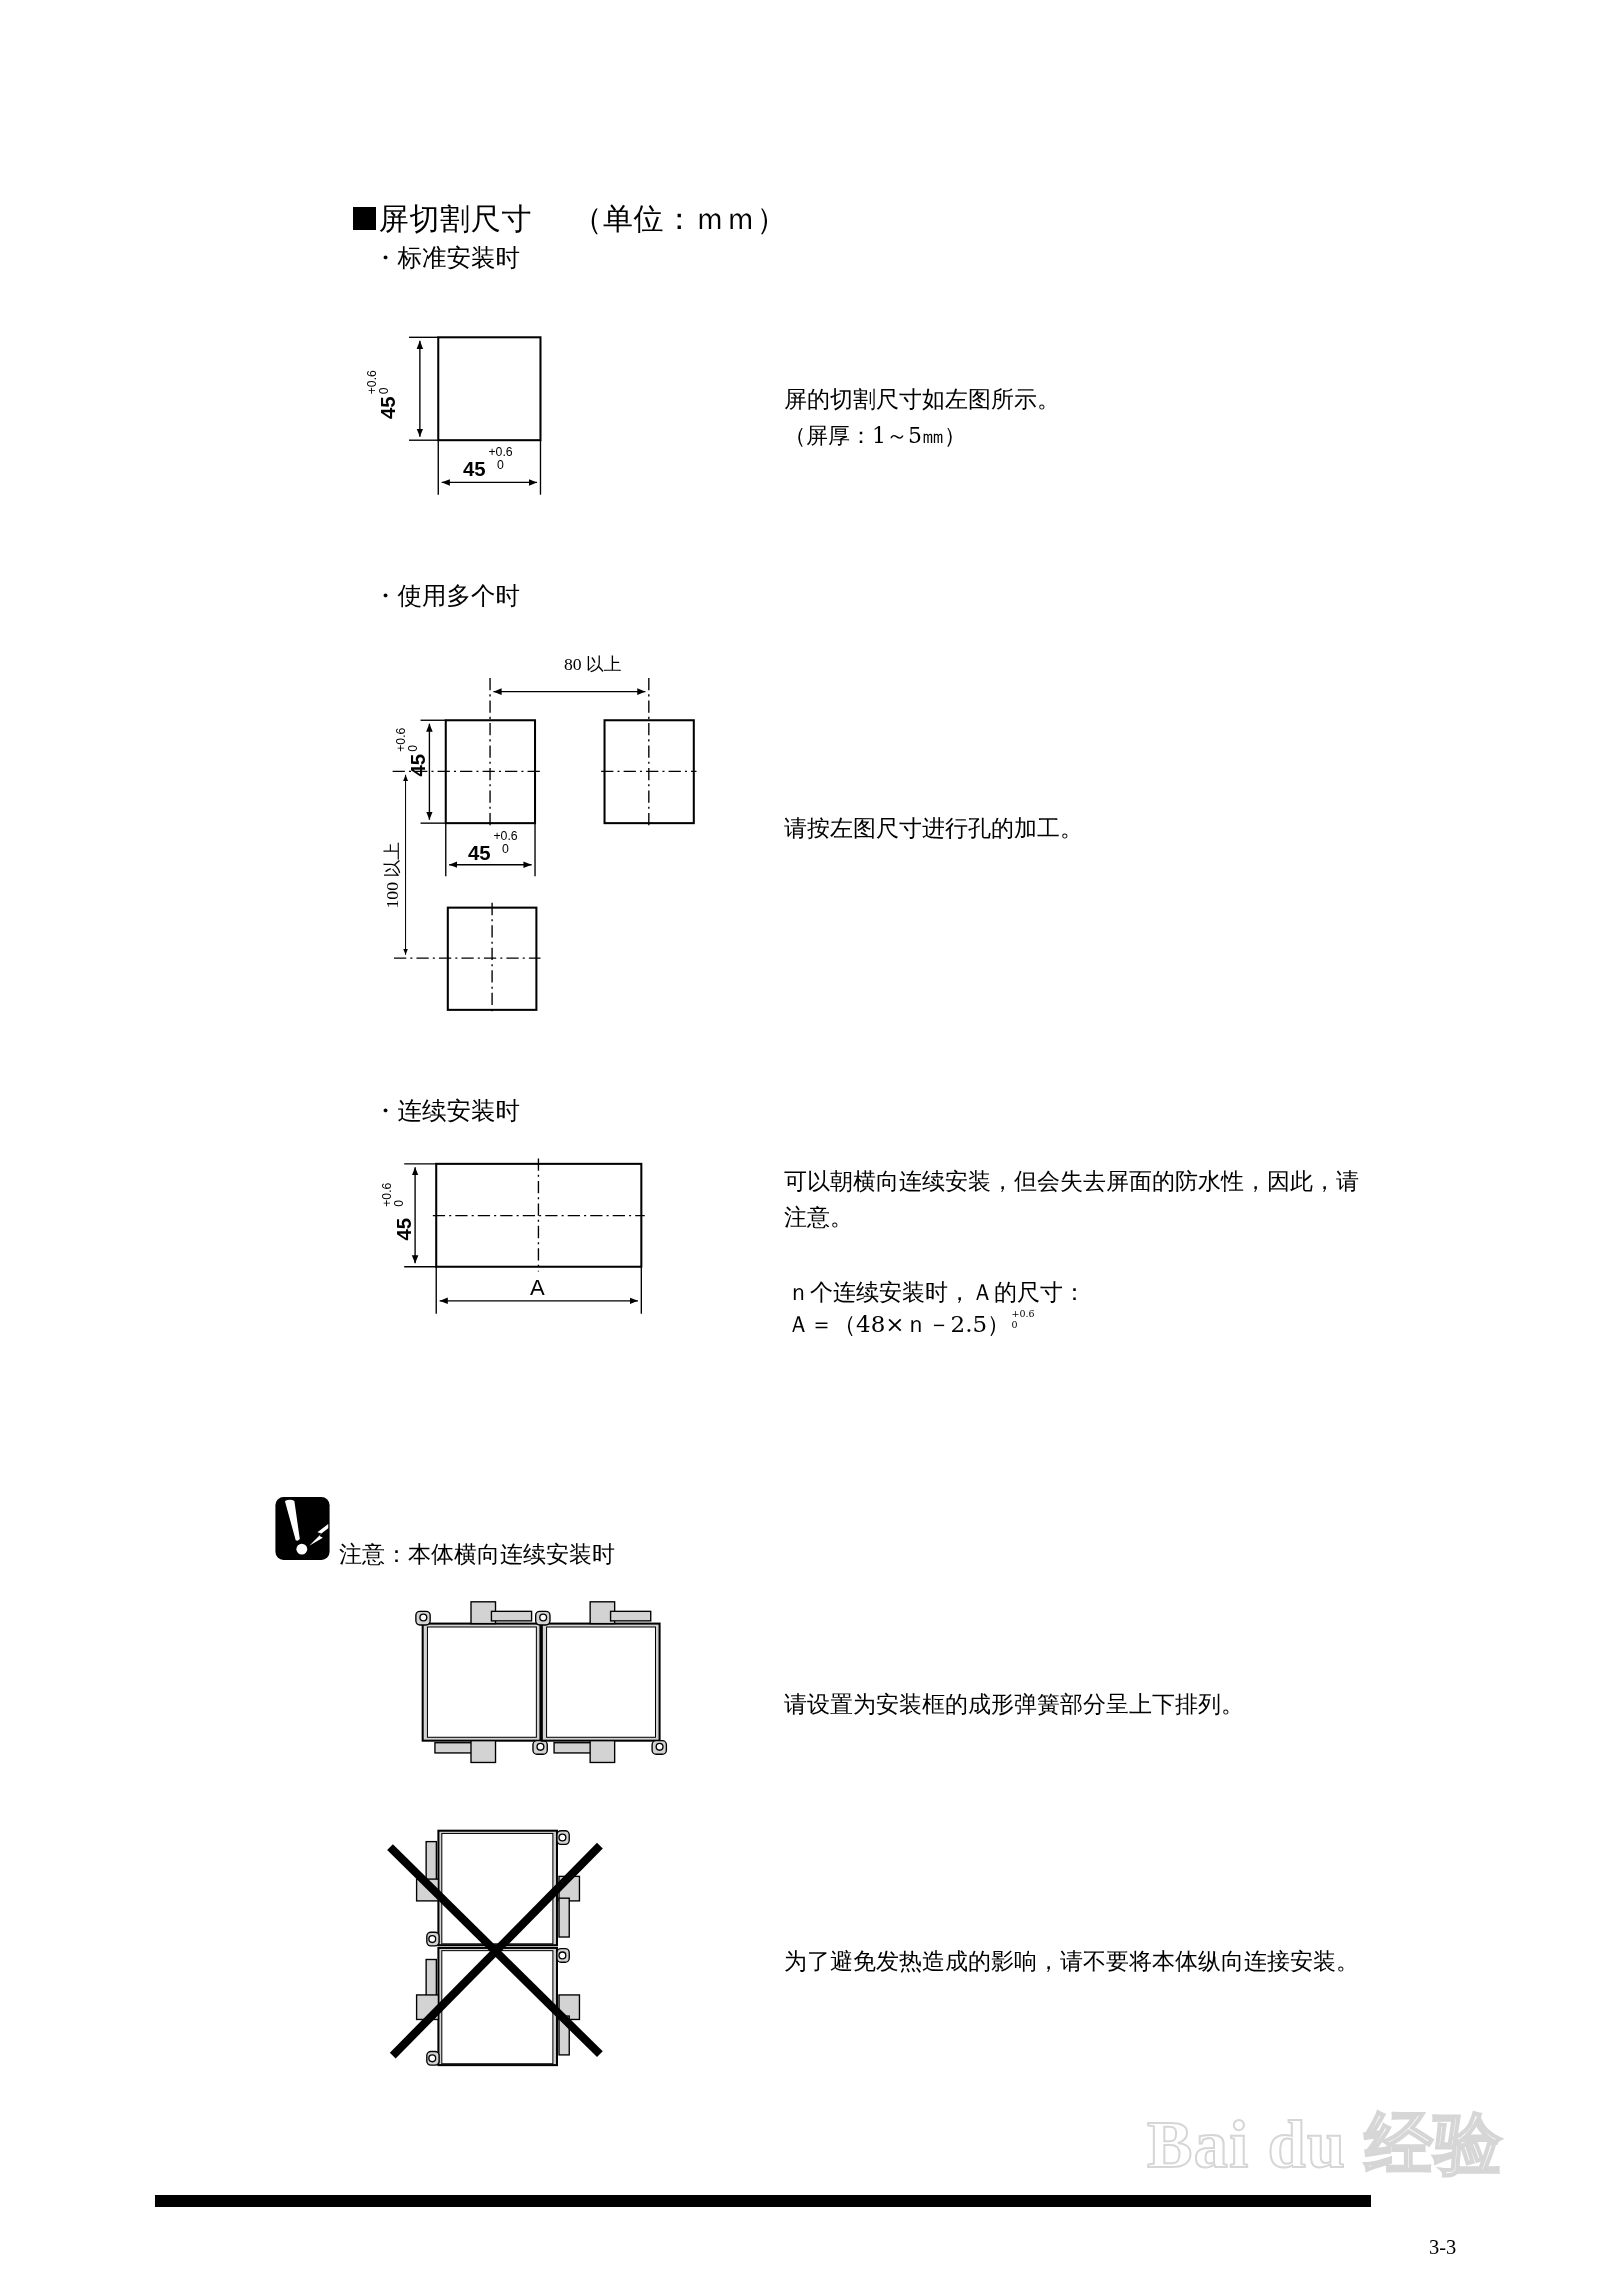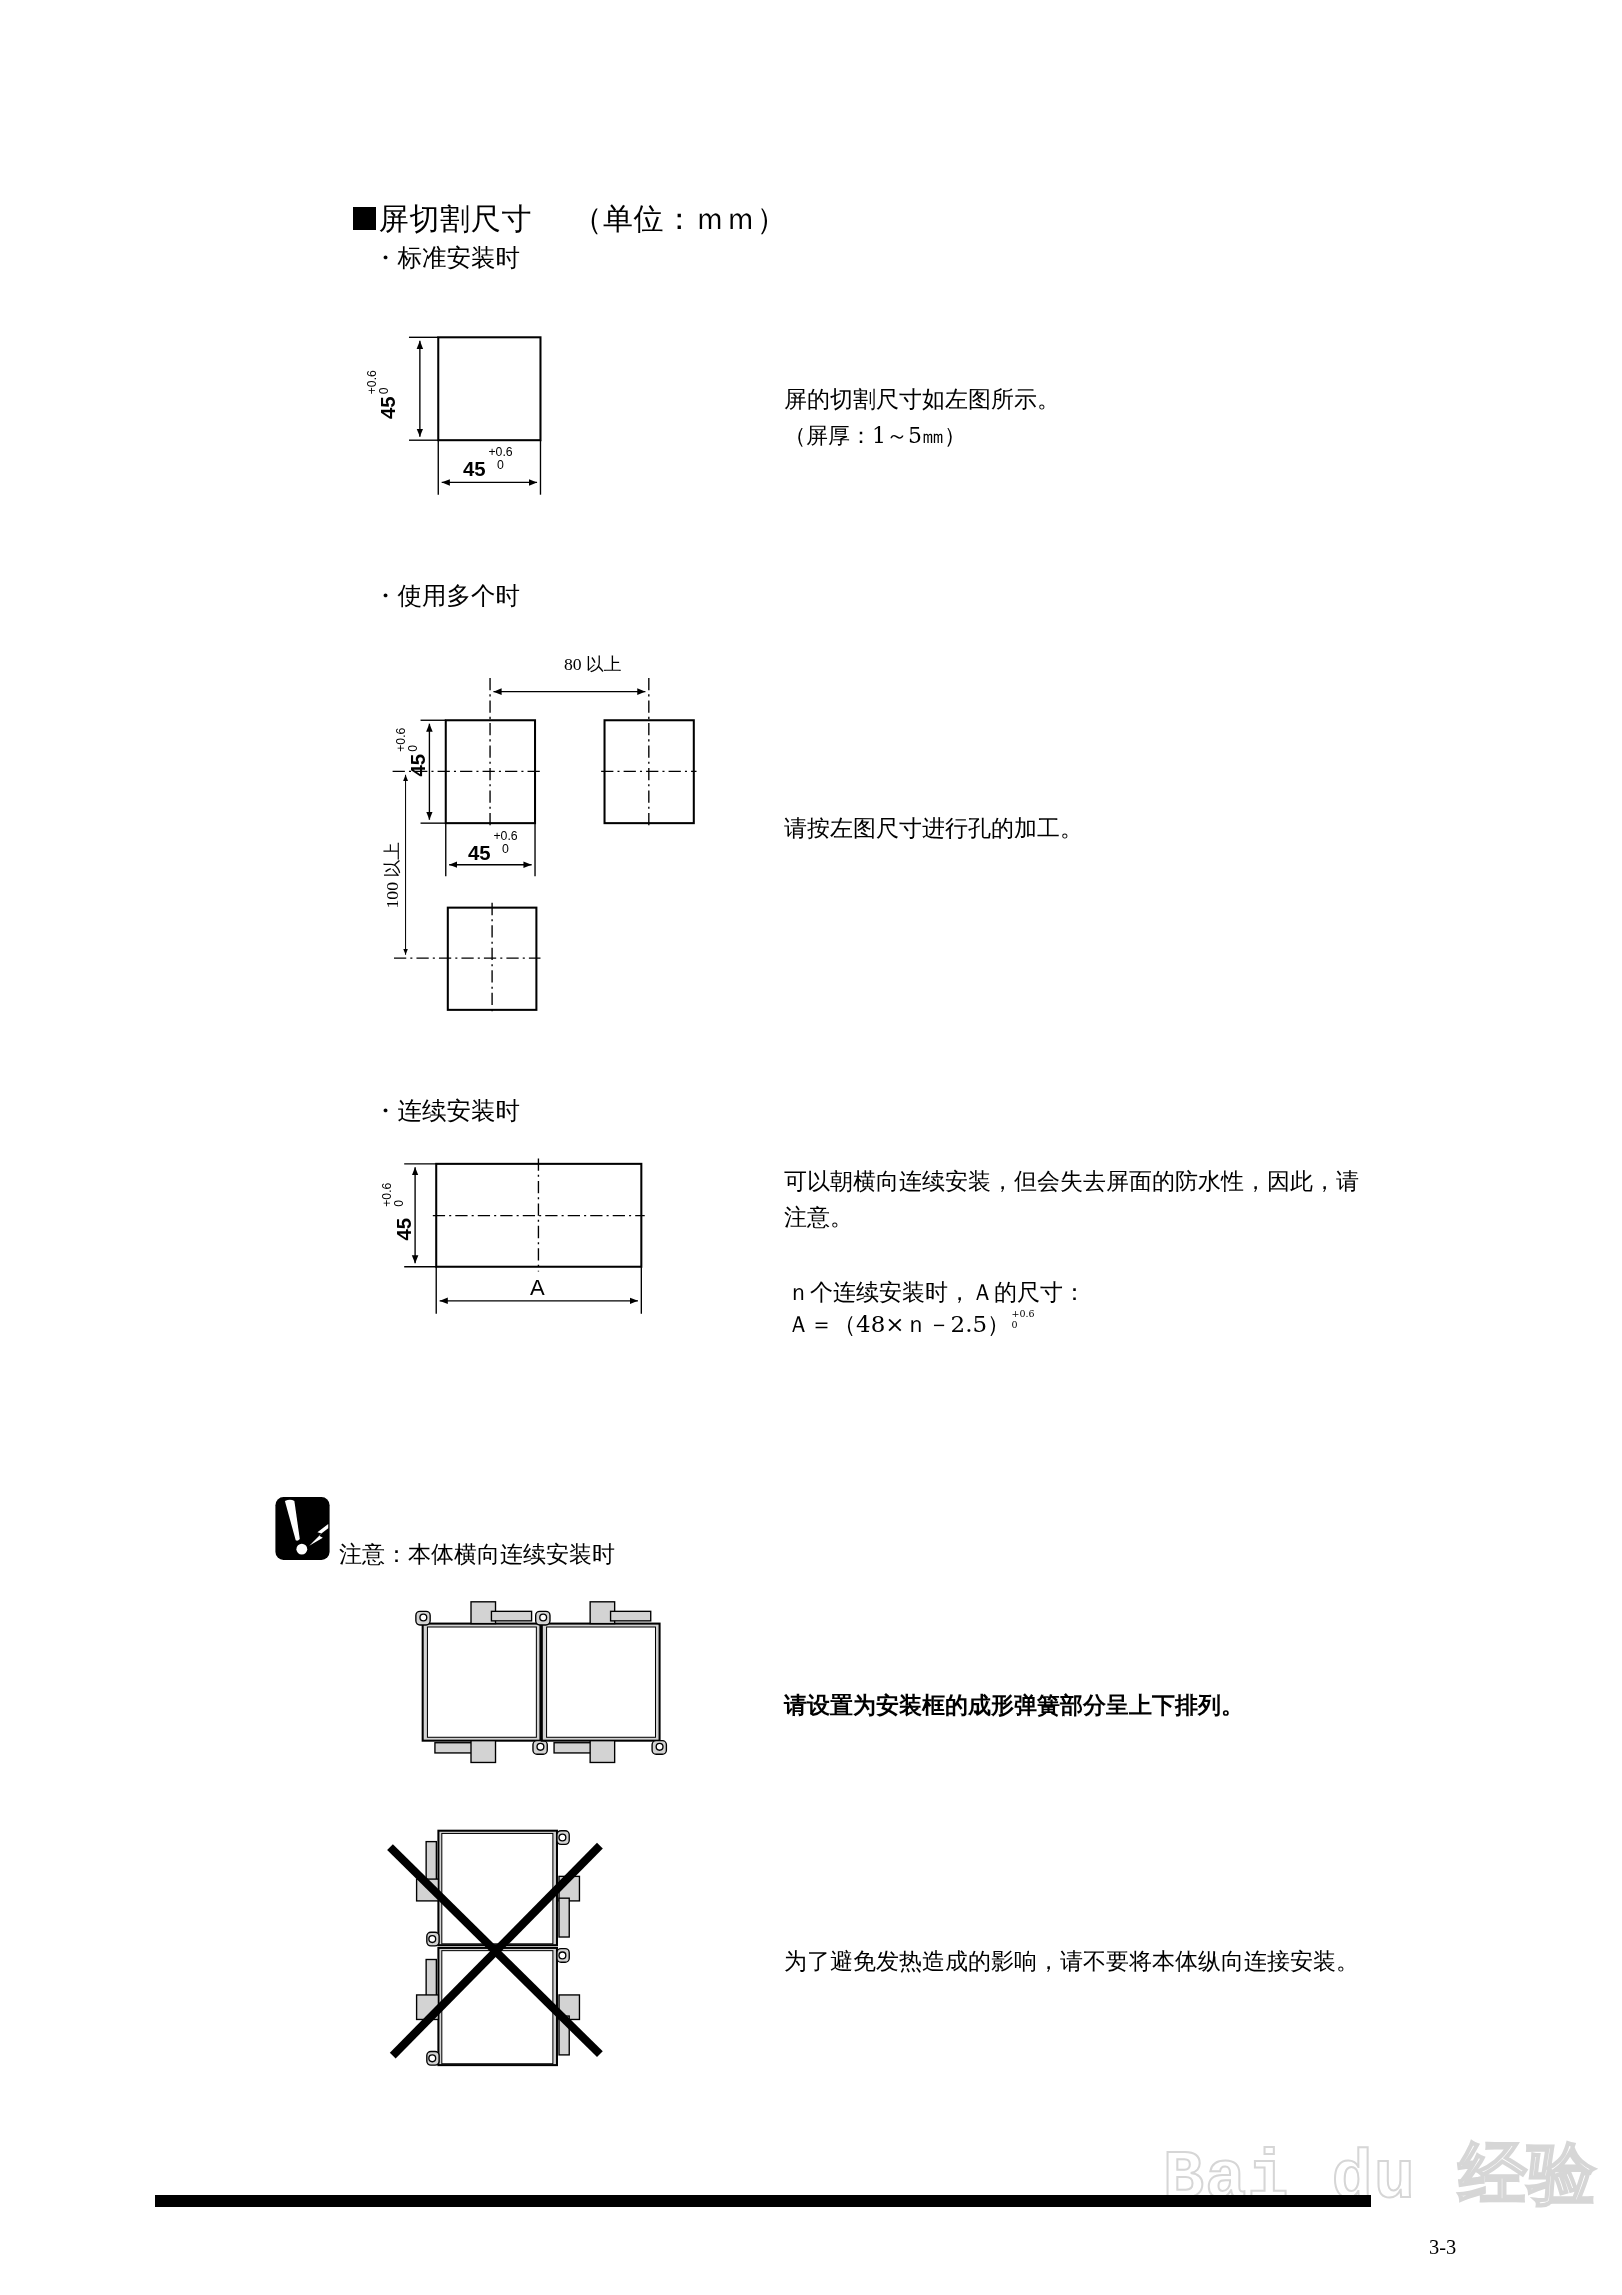--- a/index.html
+++ b/index.html
@@ -9,21 +9,21 @@
   .h1 { font-size: 30px; line-height: 33px; white-space: nowrap; letter-spacing: 0.7px; }
   .h1 .sq { display: inline-block; width: 23px; height: 23px; background: #000; margin-right: 2.7px; vertical-align: -1.4px; }
   .sub { font-size: 24.5px; line-height: 29px; white-space: nowrap; }
   .body-text { font-size: 23px; line-height: 35px; white-space: nowrap; }
   .small { font-family: "Liberation Serif", serif; font-size: 16.4px; white-space: nowrap; }
   svg { position: absolute; overflow: visible; }
   .dimtxt { font-family: "Liberation Sans", "DejaVu Sans", sans-serif; }
   .footer-bar { position: absolute; left: 155px; top: 2195px; width: 1216px; height: 11.6px; background: #000; }
   .pageno { position: absolute; left: 1429px; top: 2188px; font-size: 20.4px; font-family: "Liberation Serif", serif; margin-top: 48px; }
   .watermark { position: absolute; left: 1131px; top: 2072px; width: 409px; height: 177px; pointer-events: none; }
-  .wm-big { position: absolute; left: 32px; top: 27px; font-family: Liberation Mono, monospace; font-weight: bold; font-size: 68px; color: transparent; -webkit-text-stroke: 2px #d6d6d6; letter-spacing: 1.4px; white-space: nowrap; margin-top: 30px; }
+  .wm-big { position: absolute; left: 16px; top: 27px; font-family: Liberation Serif, serif; font-weight: bold; font-size: 68px; color: transparent; -webkit-text-stroke: 2px #d6d6d6; letter-spacing: 1.4px; white-space: nowrap; }
   .wm-small { position: absolute; left: 20.4px; top: 121px; font-family: "DejaVu Sans", sans-serif; font-weight: bold; font-size: 40px; color: rgba(200,200,200,0.55); letter-spacing: 0.7px; white-space: nowrap; }
 </style>
 </head>
 <body>
 
 <div class="abs h1" style="left:353px; top:202px;">
   <span class="sq"></span><span>屏切割尺寸</span><span style="margin-left:40px;">（单位：ｍｍ）</span>
 </div>
 
 <div class="abs sub" style="left:373px; top:243px;">・标准安装时</div>
@@ -152,21 +152,21 @@
     <rect x="186" y="24" width="21" height="20" rx="6"></rect>
       <circle cx="197" cy="33" r="5" fill="#fff"></circle>
     <rect x="266" y="10" width="36" height="32"></rect>
       <rect x="296" y="24" width="59" height="14"></rect>
     <rect x="213" y="217" width="58" height="15"></rect>
       <rect x="266" y="214" width="36" height="32"></rect>
     <rect x="357" y="214" width="21" height="20" rx="6"></rect>
       <circle cx="368" cy="223" r="5" fill="#fff"></circle>
   </g>
 </svg>
-<div class="abs body-text" style="left:784px; top:1687px;font-weight:bold;">请设置为安装框的成形弹簧部分呈上下排列。</div>
+<div class="abs body-text" style="left:784px; top:1687px;">请设置为安装框的成形弹簧部分呈上下排列。</div>
 
 <svg style="left:368px; top:1813px;" width="273" height="293" viewBox="0 0 400 430">
   <g stroke="#000" stroke-width="2" fill="#d3d3d3">
 
     <rect x="103" y="26" width="174" height="168" stroke-width="3"></rect>
     <rect x="108" y="30" width="163" height="162" fill="#fff" stroke-width="1.5"></rect>
     <rect x="277" y="26" width="18" height="20" rx="6"></rect>
       <circle cx="285" cy="36" r="5" fill="#fff"></circle>
     <rect x="85" y="42" width="15" height="57"></rect>
       <rect x="71" y="97" width="32" height="32"></rect>

